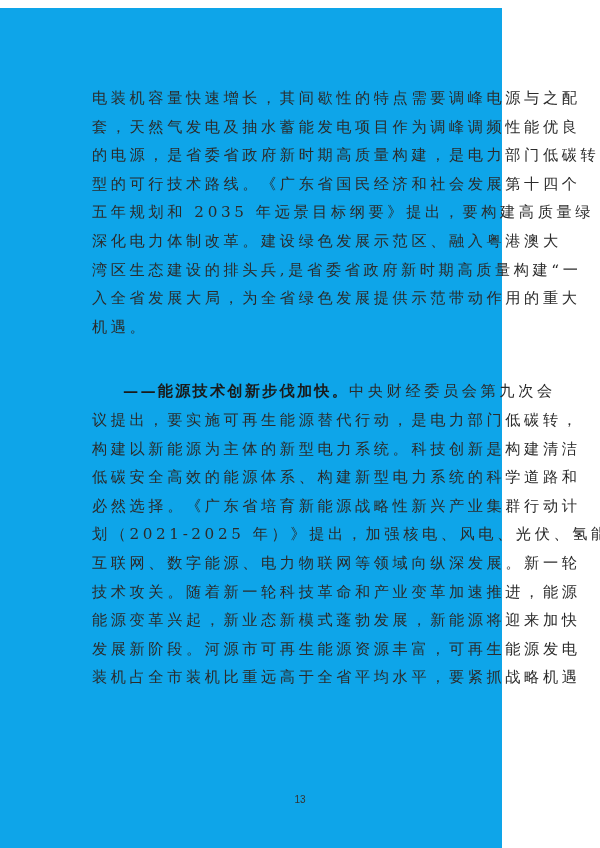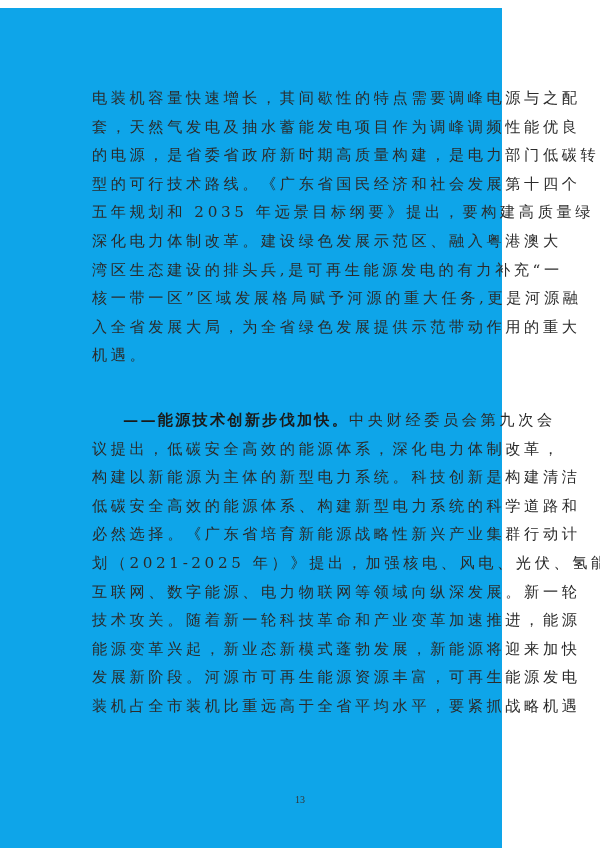--- a/index.html
+++ b/index.html
@@ -44,46 +44,45 @@
       font-weight: bold;
       letter-spacing: 2.2px;
       color: #1a1a1a;
     }
     .page-number {
       position: absolute;
       left: 0;
       width: 600px;
       top: 786px;
       text-align: center;
-      font-family: Liberation Serif, serif;
+      font-family: Liberation Sans, sans-serif;
       font-size: 10px;
       color: #333333;
     }
   </style>
 </head>
 <body>
 
 <div class="page">
   <div class="text-block">
     <div class="line">电装机容量快速增长，其间歇性的特点需要调峰电源与之配</div>
     <div class="line">套，天然气发电及抽水蓄能发电项目作为调峰调频性能优良</div>
     <div class="line">的电源，是省委省政府新时期高质量构建，是电力部门低碳转</div>
     <div class="line">型的可行技术路线。《广东省国民经济和社会发展第十四个</div>
     <div class="line">五年规划和 2035 年远景目标纲要》提出，要构建高质量绿</div>
     <div class="line">深化电力体制改革。建设绿色发展示范区、融入粤港澳大</div>
-    <div class="line">湾区生态建设的排头兵,是可再生能源发电的有力补充“一</div>
-    <div class="line">核一带一区”区域发展格局赋予河源的重大任务,更是河源融</div>
+    <div class="line">湾区生态建设的排头兵,是省委省政府新时期高质量构建“一</div>
     <div class="line">入全省发展大局，为全省绿色发展提供示范带动作用的重大</div>
     <div class="line">机遇。</div>
 
     <div class="line indent">
       <span class="bold">——</span><span class="bold">能源技术创新步伐加快。</span><span>中央财经委员会第九次会</span>
     </div>
 
-    <div class="line">议提出，低碳安全高效的能源体系，深化电力体制改革，</div>
+    <div class="line">议提出，要实施可再生能源替代行动，是电力部门低碳转，</div>
     <div class="line">构建以新能源为主体的新型电力系统。科技创新是构建清洁</div>
     <div class="line">低碳安全高效的能源体系、构建新型电力系统的科学道路和</div>
     <div class="line">必然选择。《广东省培育新能源战略性新兴产业集群行动计</div>
     <div class="line">划（2021-2025 年）》提出，加强核电、风电、光伏、氢能、</div>
     <div class="line">互联网、数字能源、电力物联网等领域向纵深发展。新一轮</div>
     <div class="line">技术攻关。随着新一轮科技革命和产业变革加速推进，能源</div>
     <div class="line">能源变革兴起，新业态新模式蓬勃发展，新能源将迎来加快</div>
     <div class="line">发展新阶段。河源市可再生能源资源丰富，可再生能源发电</div>
     <div class="line">装机占全市装机比重远高于全省平均水平，要紧抓战略机遇</div>
   </div>

